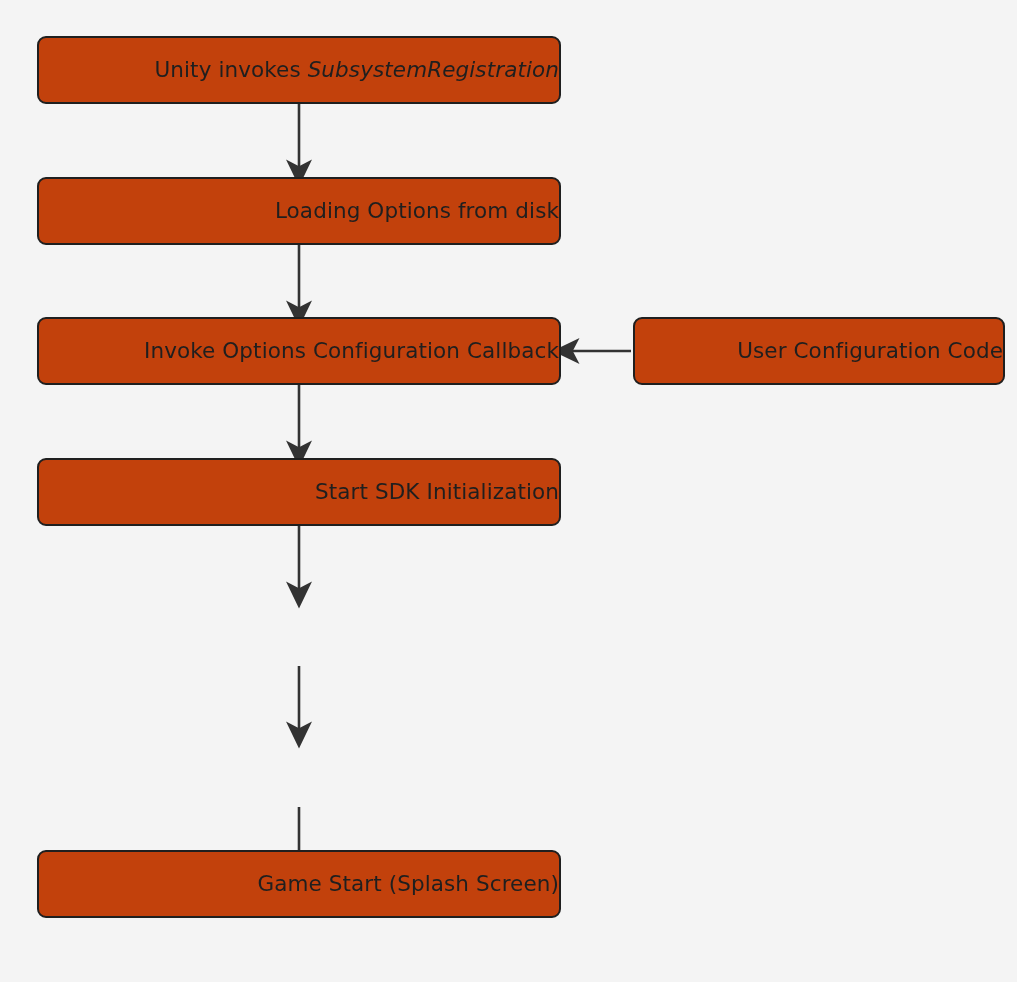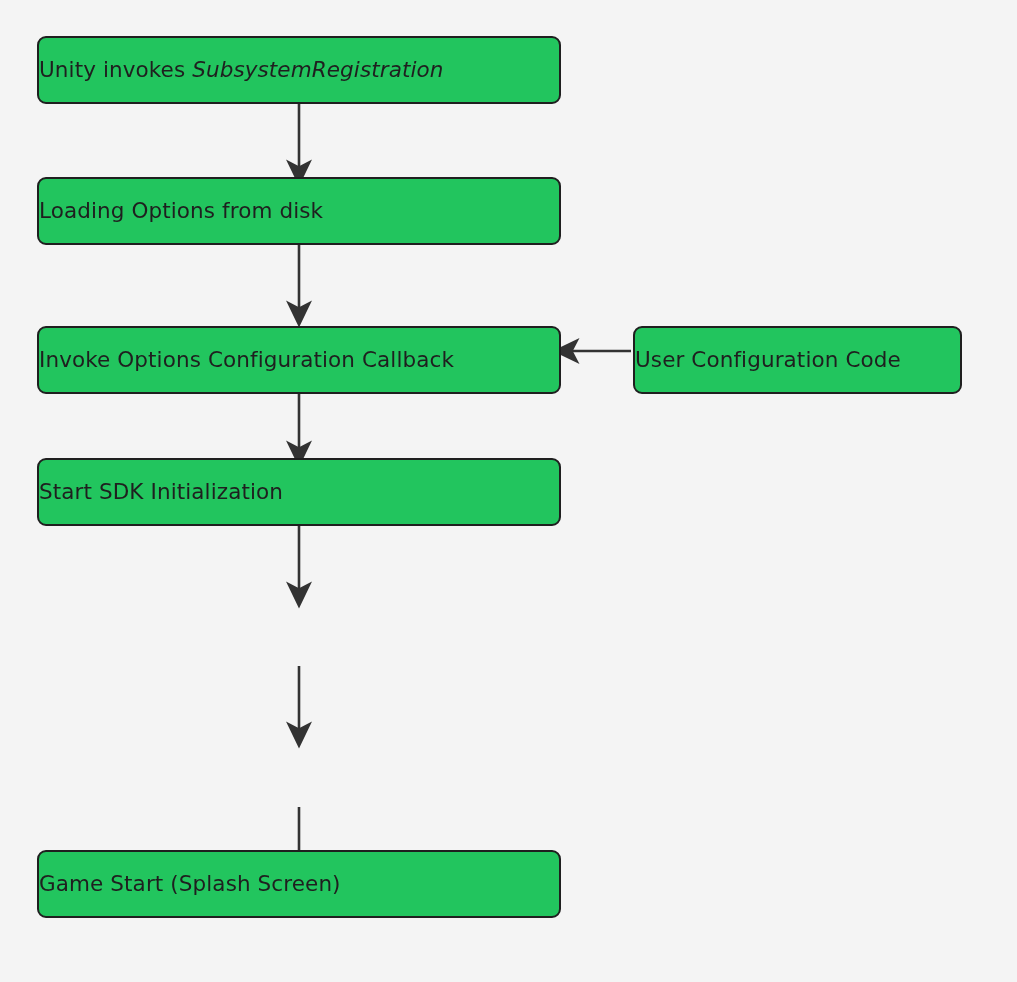--- a/index.html
+++ b/index.html
@@ -22,26 +22,26 @@
     position: absolute;
     top: 0;
     left: 0;
     width: 1017px;
     height: 982px;
     pointer-events: none;
   }
   .node {
     position: absolute;
     box-sizing: border-box;
-    background: #22c55e;
+    background: #c2410c;
     border: 2.4px solid #1f1f1f;
     border-radius: 9px;
     display: flex;
     align-items: center;
-    justify-content: flex-start;
+    justify-content: flex-end;
     text-align: center;
     color: #1f1f1f;
     font-size: 21.5px;
     line-height: 1.2;
     letter-spacing: 0.1px;
     white-space: nowrap;
   }
   .node-label {
     display: inline-block;
   }
@@ -50,26 +50,26 @@
   }
   
   .col-main {
     left: 37px;
     width: 524px;
     height: 68px;
   }
   
   .col-side {
     left: 633px;
-    width: 329px;
+    width: 372px;
     height: 68px;
   }
   .r1 { top: 36px; }
   .r2 { top: 177px; }
-  .r3 { top: 326px; }
+  .r3 { top: 317px; }
   .r4 { top: 458px; }
   .r5 { top: 598px; }
   .r6 { top: 739px; }
   .r7 { top: 850px; }
 </style>
 </head>
 <body>
 
 <div id="flowchart">
 

